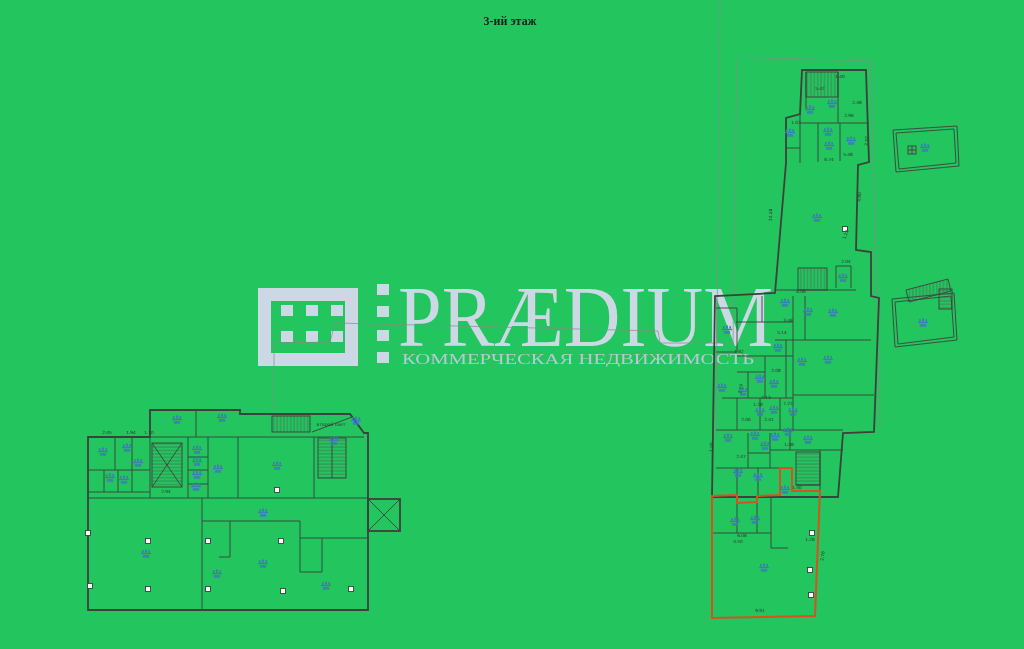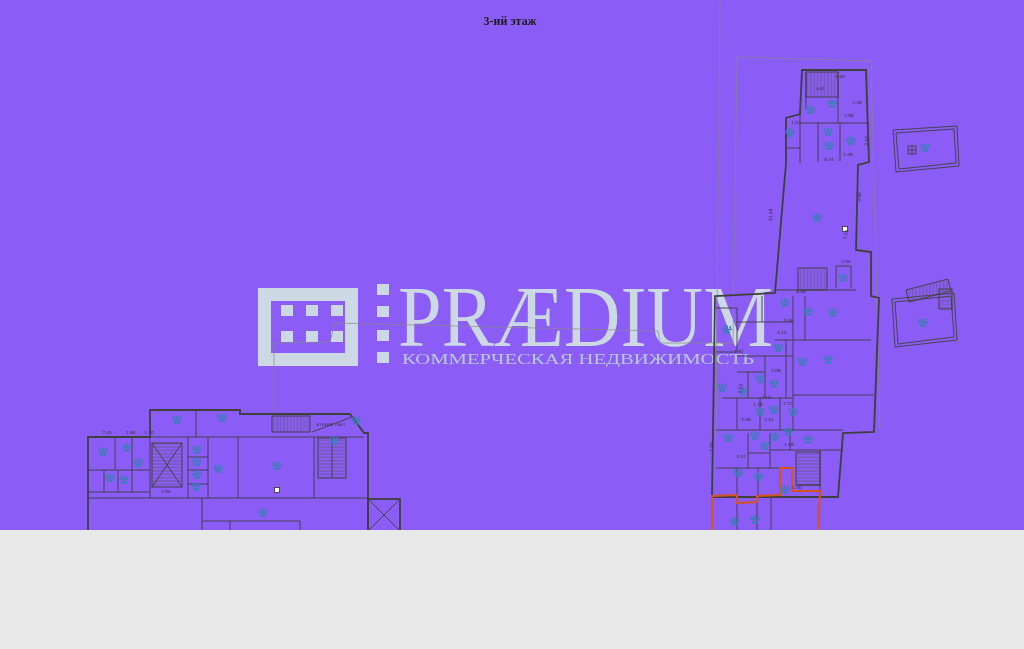--- a/index.html
+++ b/index.html
@@ -1,17 +1,17 @@
 <!DOCTYPE html>
 <html style="--marker: #3c7cb8; --accent: #d6521e; --wm: #ccd8e4; --line: #3f3f3c;"><head>
 <meta charset="utf-8">
 <style>
   :root{ --marker:#3c7cb8; --accent:#d6521e; --wm:#ccd8e4; --line:#3f3f3c; }
   html,body{margin:0;padding:0;background:#e8e8e8;}
-  #page{position:relative;width:1024px;height:530px;background:#8b5cf6;overflow:hidden;
+  #page{position:relative;width:1024px;height:649px;background:#22c55e;overflow:hidden;
         font-family:"Liberation Sans",sans-serif;}
   svg{position:absolute;left:0;top:0;}
   .title-text{font:bold 12px "Liberation Serif",serif;fill:#1a1a1a;text-anchor:middle;}
   .wm-fill{fill:var(--wm);}
   .wm-brand{font-family:"Liberation Serif",serif;font-size:86px;fill:var(--wm);}
   .wm-tagline{font-family:"Liberation Serif",serif;font-size:15px;fill:#b9c8d7;}
   .w1{fill:none;stroke:var(--line);stroke-width:0.9;}
   .w2{fill:none;stroke:var(--line);stroke-width:1.8;}
   .thin{fill:none;stroke:#8a8a8a;stroke-width:0.7;}
   .stair-v{fill:url(#hatchV);stroke:var(--line);stroke-width:0.9;}

